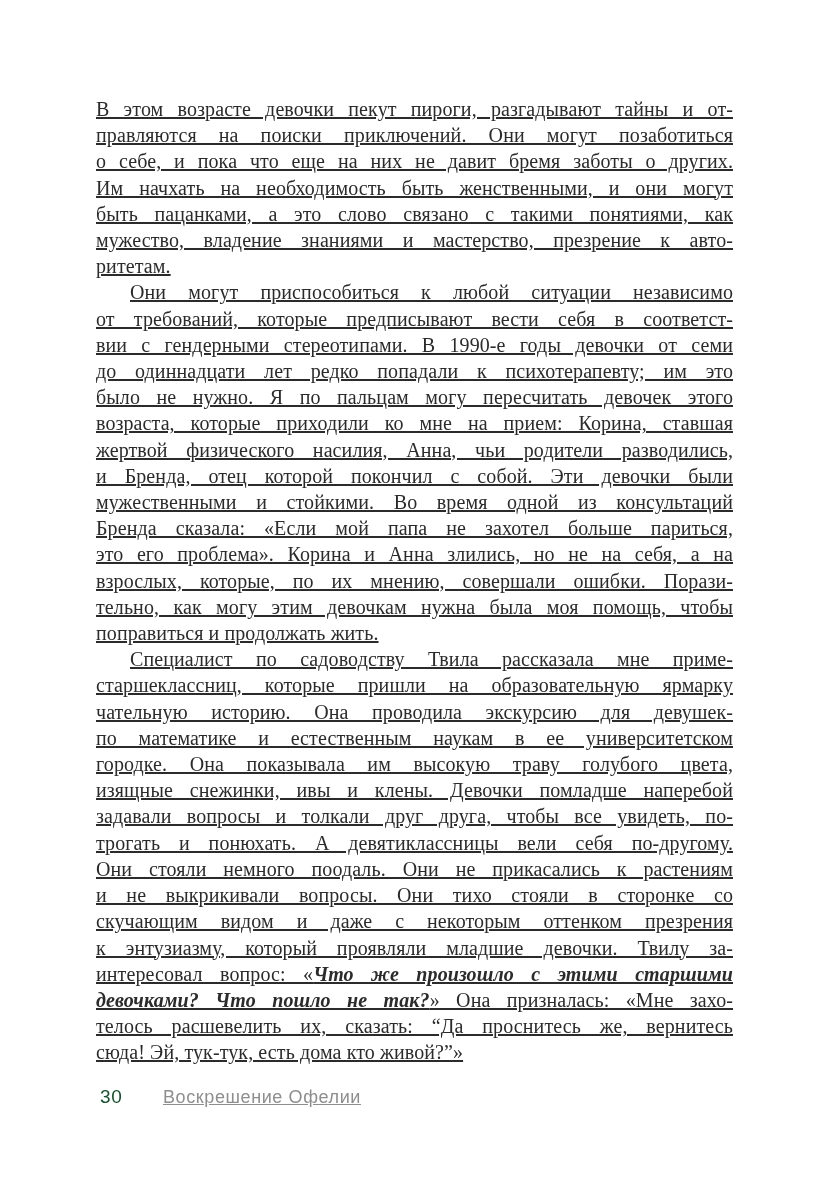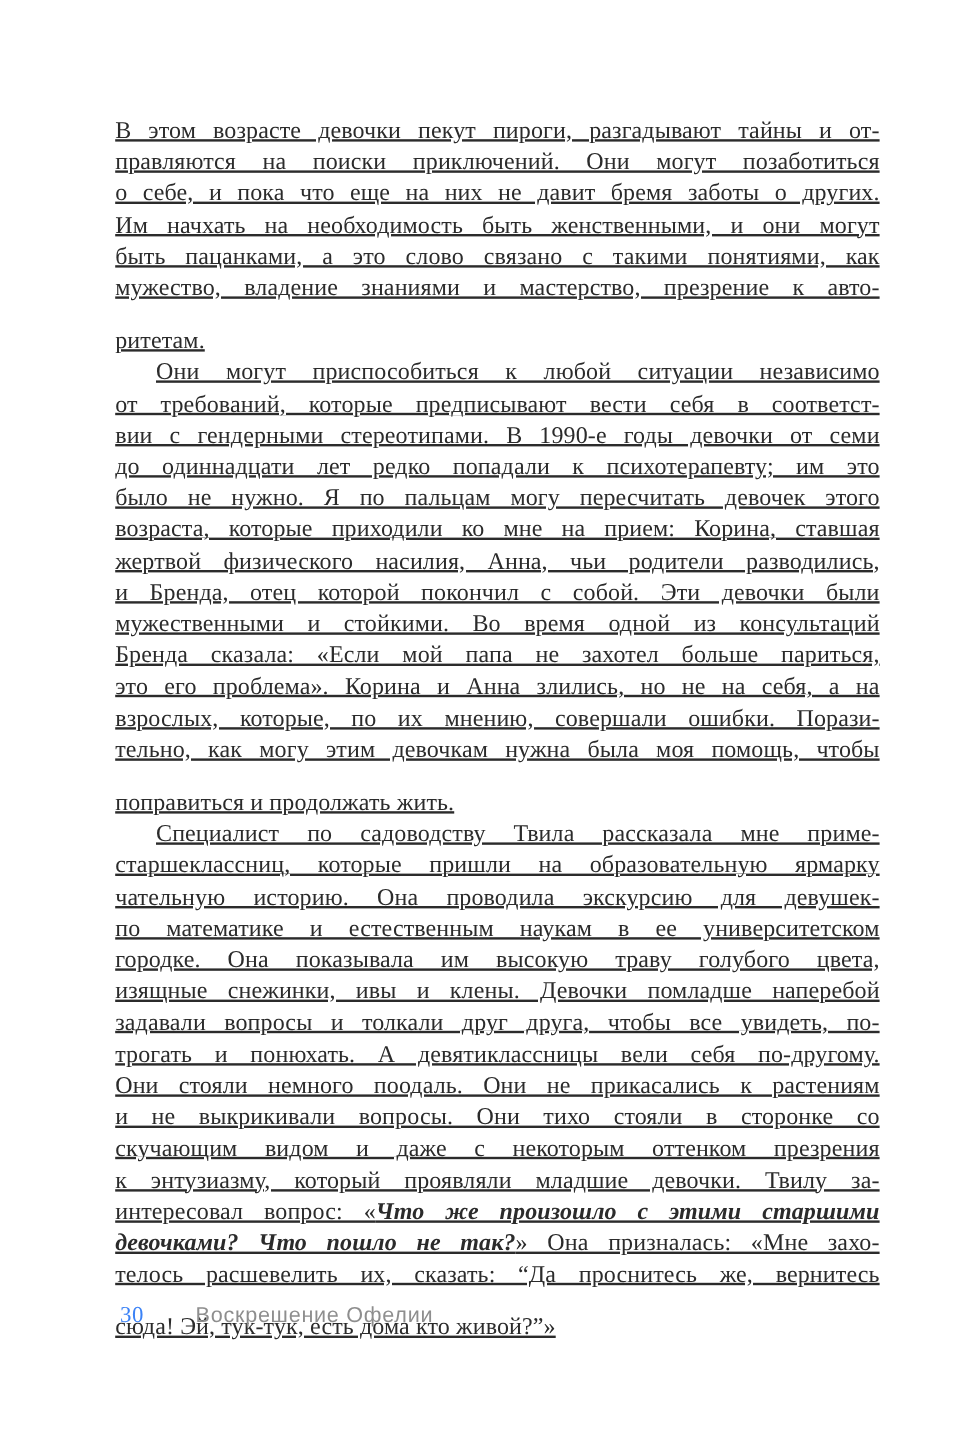--- a/index.html
+++ b/index.html
@@ -30,46 +30,45 @@
     margin: 0;
     padding: 0;
   }
   .line {
     text-align: justify;
     text-align-last: justify;
     white-space: normal;
   }
   .line.para-end {
     text-align-last: left;
-    margin-top: 18px;
   }
   .line.indented {
     text-indent: 34px;
   }
   .em {
     font-style: italic;
     font-weight: 600;
   }
   .footer {
     position: absolute;
     left: 100px;
     top: 1086px;
     font-family: "Liberation Sans", "DejaVu Sans", sans-serif;
     font-size: 18px;
     letter-spacing: 0.6px;
   }
   .page-num {
     display: inline-block;
     width: 63px;
-    color: #3b82f6;
+    color: #14532d;
     font-size: 19px;
-    font-family: Liberation Serif, serif;
   }
   .running-title {
     color: #8e8e8e;
+    text-decoration: underline;
   }
 </style>
 </head>
 <body>
 
 <div class="page">
   <section class="body-text">
       <div class="para">
         <div class="line"><span>В этом возрасте девочки пекут пироги, разгадывают тайны и от-</span></div>
         <div class="line"><span>правляются на поиски приключений. Они могут позаботиться</span></div>

